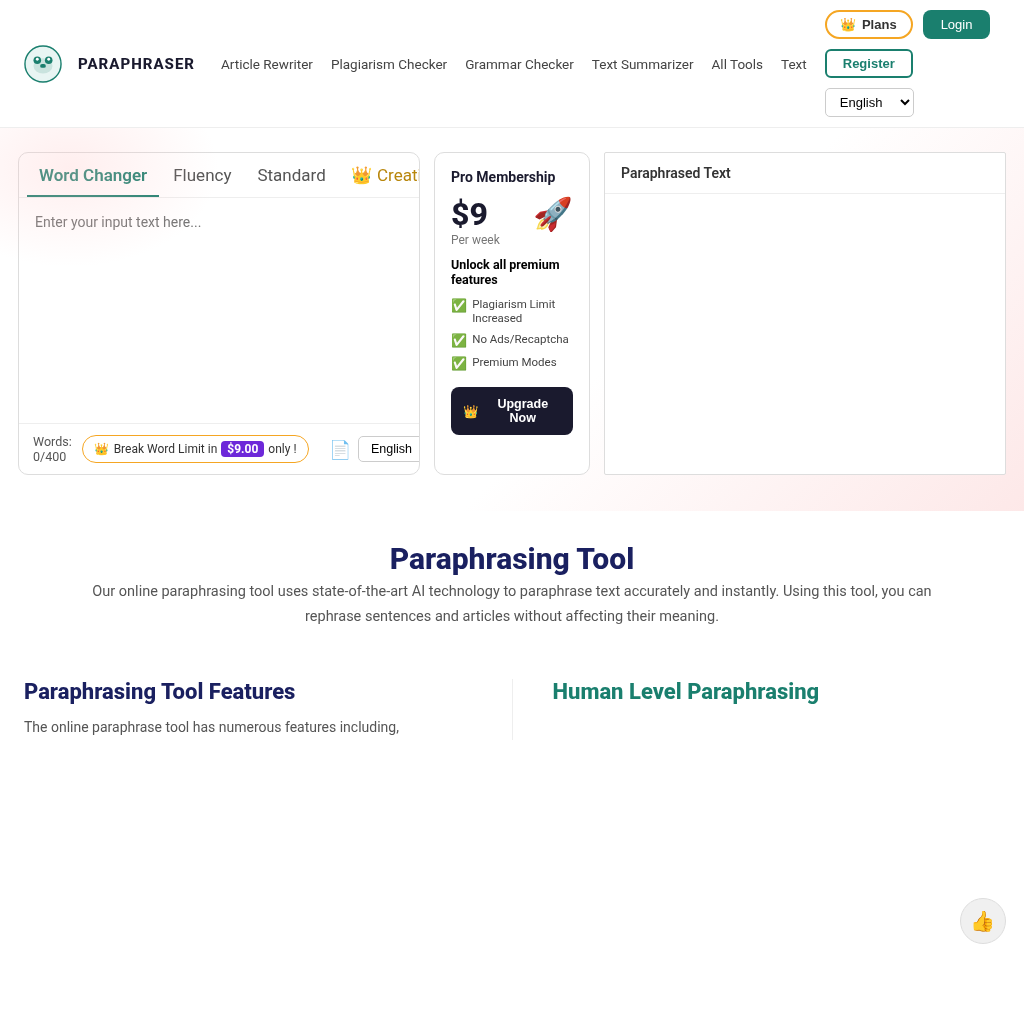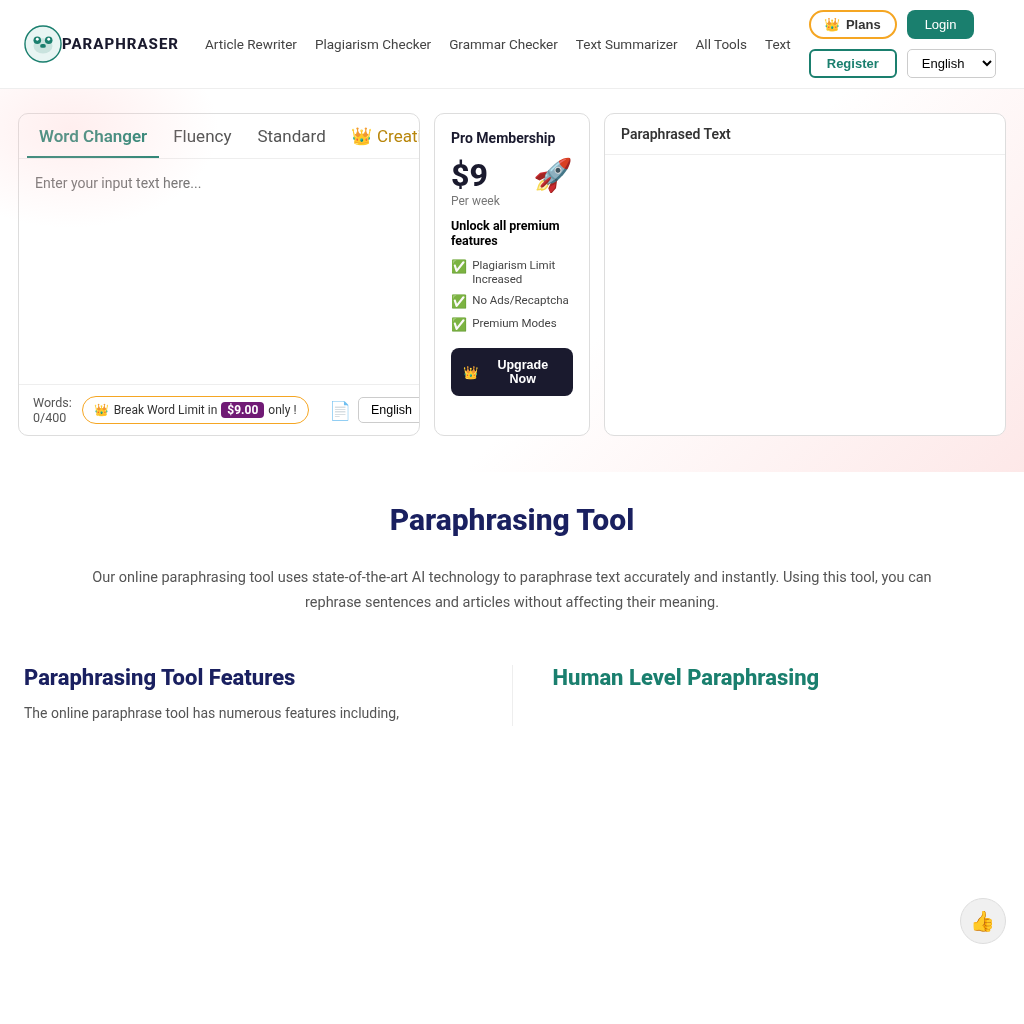--- a/index.html
+++ b/index.html
@@ -3,21 +3,21 @@
   <meta charset="utf-8">
   <style>
     * { margin: 0; padding: 0; box-sizing: border-box; }
     body { font-family: -apple-system, BlinkMacSystemFont, 'Segoe UI', Roboto, sans-serif; background: #fff; color: #333; font-size: 14px; }
 
     
     nav {
       display: flex; align-items: center; padding: 10px 24px; gap: 18px;
       border-bottom: 1px solid #eee; background: #fff; position: relative; z-index: 10;
     }
-    .nav-logo { display: flex; align-items: center; gap: 0; text-decoration: none; }
+    .nav-logo { display: flex; align-items: center; gap: 16px; text-decoration: none; }
     .nav-logo-icon { width: 38px; height: 38px; }
     .nav-logo-text { font-weight: 800; font-size: 15px; color: #1a1a2e; letter-spacing: 1px; }
     .nav-links { display: flex; gap: 18px; margin-left: 8px; }
     .nav-links a { text-decoration: none; color: #444; font-size: 13.5px; white-space: nowrap; }
     .nav-right { margin-left: auto; display: flex; align-items: center; gap: 10px; flex-wrap: wrap; }
     .btn-plans { background: #fff; border: 2px solid #f5a623; border-radius: 20px; padding: 5px 14px; font-size: 13px; cursor: pointer; color: #333; font-weight: 600; display: flex; align-items: center; gap: 5px; }
     .btn-login { background: #1a7f6e; color: #fff; border: none; border-radius: 8px; padding: 7px 18px; font-size: 13px; cursor: pointer; font-weight: 400; }
     .btn-register { background: #fff; color: #1a7f6e; border: 2px solid #1a7f6e; border-radius: 6px; padding: 5px 16px; font-size: 13px; cursor: pointer; font-weight: 600; }
     .lang-select { border: 1px solid #ccc; border-radius: 5px; padding: 5px 10px; font-size: 13px; cursor: pointer; background: #fff; }
 
@@ -62,21 +62,21 @@
     }
     .input-footer {
       display: flex; align-items: center; padding: 10px 14px; border-top: 1px solid #eee; gap: 10px;
     }
     .word-count { font-size: 12.5px; color: #555; }
     .word-count span { display: block; color: #555; }
     .word-limit-badge {
       background: #fff; border: 1.5px solid #f5a623; border-radius: 20px; padding: 5px 12px;
       font-size: 12px; color: #333; display: flex; align-items: center; gap: 4px; white-space: nowrap;
     }
-    .price-highlight { background: #701a75; color: #fff; border-radius: 4px; padding: 1px 6px; font-weight: 700; font-size: 12px; }
+    .price-highlight { background: #6d28d9; color: #fff; border-radius: 4px; padding: 1px 6px; font-weight: 700; font-size: 12px; }
     .footer-spacer { flex: 1; }
     .footer-icons { display: flex; align-items: center; gap: 6px; }
     .doc-icon { font-size: 18px; color: #888; cursor: pointer; }
     .lang-footer-select { border: 1px solid #ccc; border-radius: 5px; padding: 4px 8px; font-size: 12.5px; cursor: pointer; background: #fff; }
 
     
     .pro-panel {
       width: 156px; border: 1px solid #ddd; border-radius: 10px; background: #fff;
       padding: 16px; display: flex; flex-direction: column; align-items: flex-start; gap: 10px;
       flex-shrink: 0;
@@ -85,39 +85,39 @@
     .pro-feature { display: flex; align-items: flex-start; gap: 5px; font-size: 11.5px; color: #444; }
     .pro-feature-icon { color: #f5a623; font-size: 13px; flex-shrink: 0; margin-top: 1px; }
     .btn-upgrade {
       background: #1a1a2e; color: #fff; border: none; border-radius: 8px;
       padding: 10px 12px; font-size: 12.5px; cursor: pointer; width: 100%; font-weight: 700;
       display: flex; align-items: center; justify-content: center; gap: 6px; margin-top: 6px;
     }
 
     
     .output-panel {
-      flex: 1; min-width: 0; border: 1px solid #ddd; border-radius: 10px; background: #fff;
+      flex: 1; min-width: 0; border: 1px solid #ddd; border-radius: 2px; background: #fff;
       display: flex; flex-direction: column; overflow: hidden;
     }
     .output-header {
       padding: 12px 16px; border-bottom: 1px solid #eee; font-weight: 600; font-size: 14px; color: #333;
     }
     .output-body { flex: 1; padding: 14px; min-height: 280px; }
 
     
     .cta-row { display: flex; justify-content: center; padding: 24px 0 10px; }
     .btn-paraphrase {
       background: #1a7f6e; color: #fff; border: none; border-radius: 30px;
       padding: 16px 40px; font-size: 16px; font-weight: 700; cursor: pointer;
       display: flex; align-items: center; gap: 8px;
     }
 
     
     .info-section { padding: 30px 24px 20px; text-align: center; max-width: 900px; margin: 0 auto; }
-    .info-title { font-size: 30px; font-weight: 800; color: #1a2060; margin-bottom: 29px; }
+    .info-title { font-size: 30px; font-weight: 800; color: #1a2060; margin-bottom: 4px; }
     .info-desc { font-size: 14.5px; color: #555; line-height: 1.7; }
 
     
     .features-section { padding: 30px 24px; display: flex; gap: 40px; max-width: 1024px; margin: 0 auto; }
     .features-left { flex: 1; }
     .features-title { font-size: 22px; font-weight: 800; color: #1a2060; margin-bottom: 12px; }
     .features-desc { font-size: 14px; color: #555; line-height: 1.7; }
     .features-right { flex: 1; }
     .features-right-title { font-size: 22px; font-weight: 800; color: #1a7f6e; }
 

